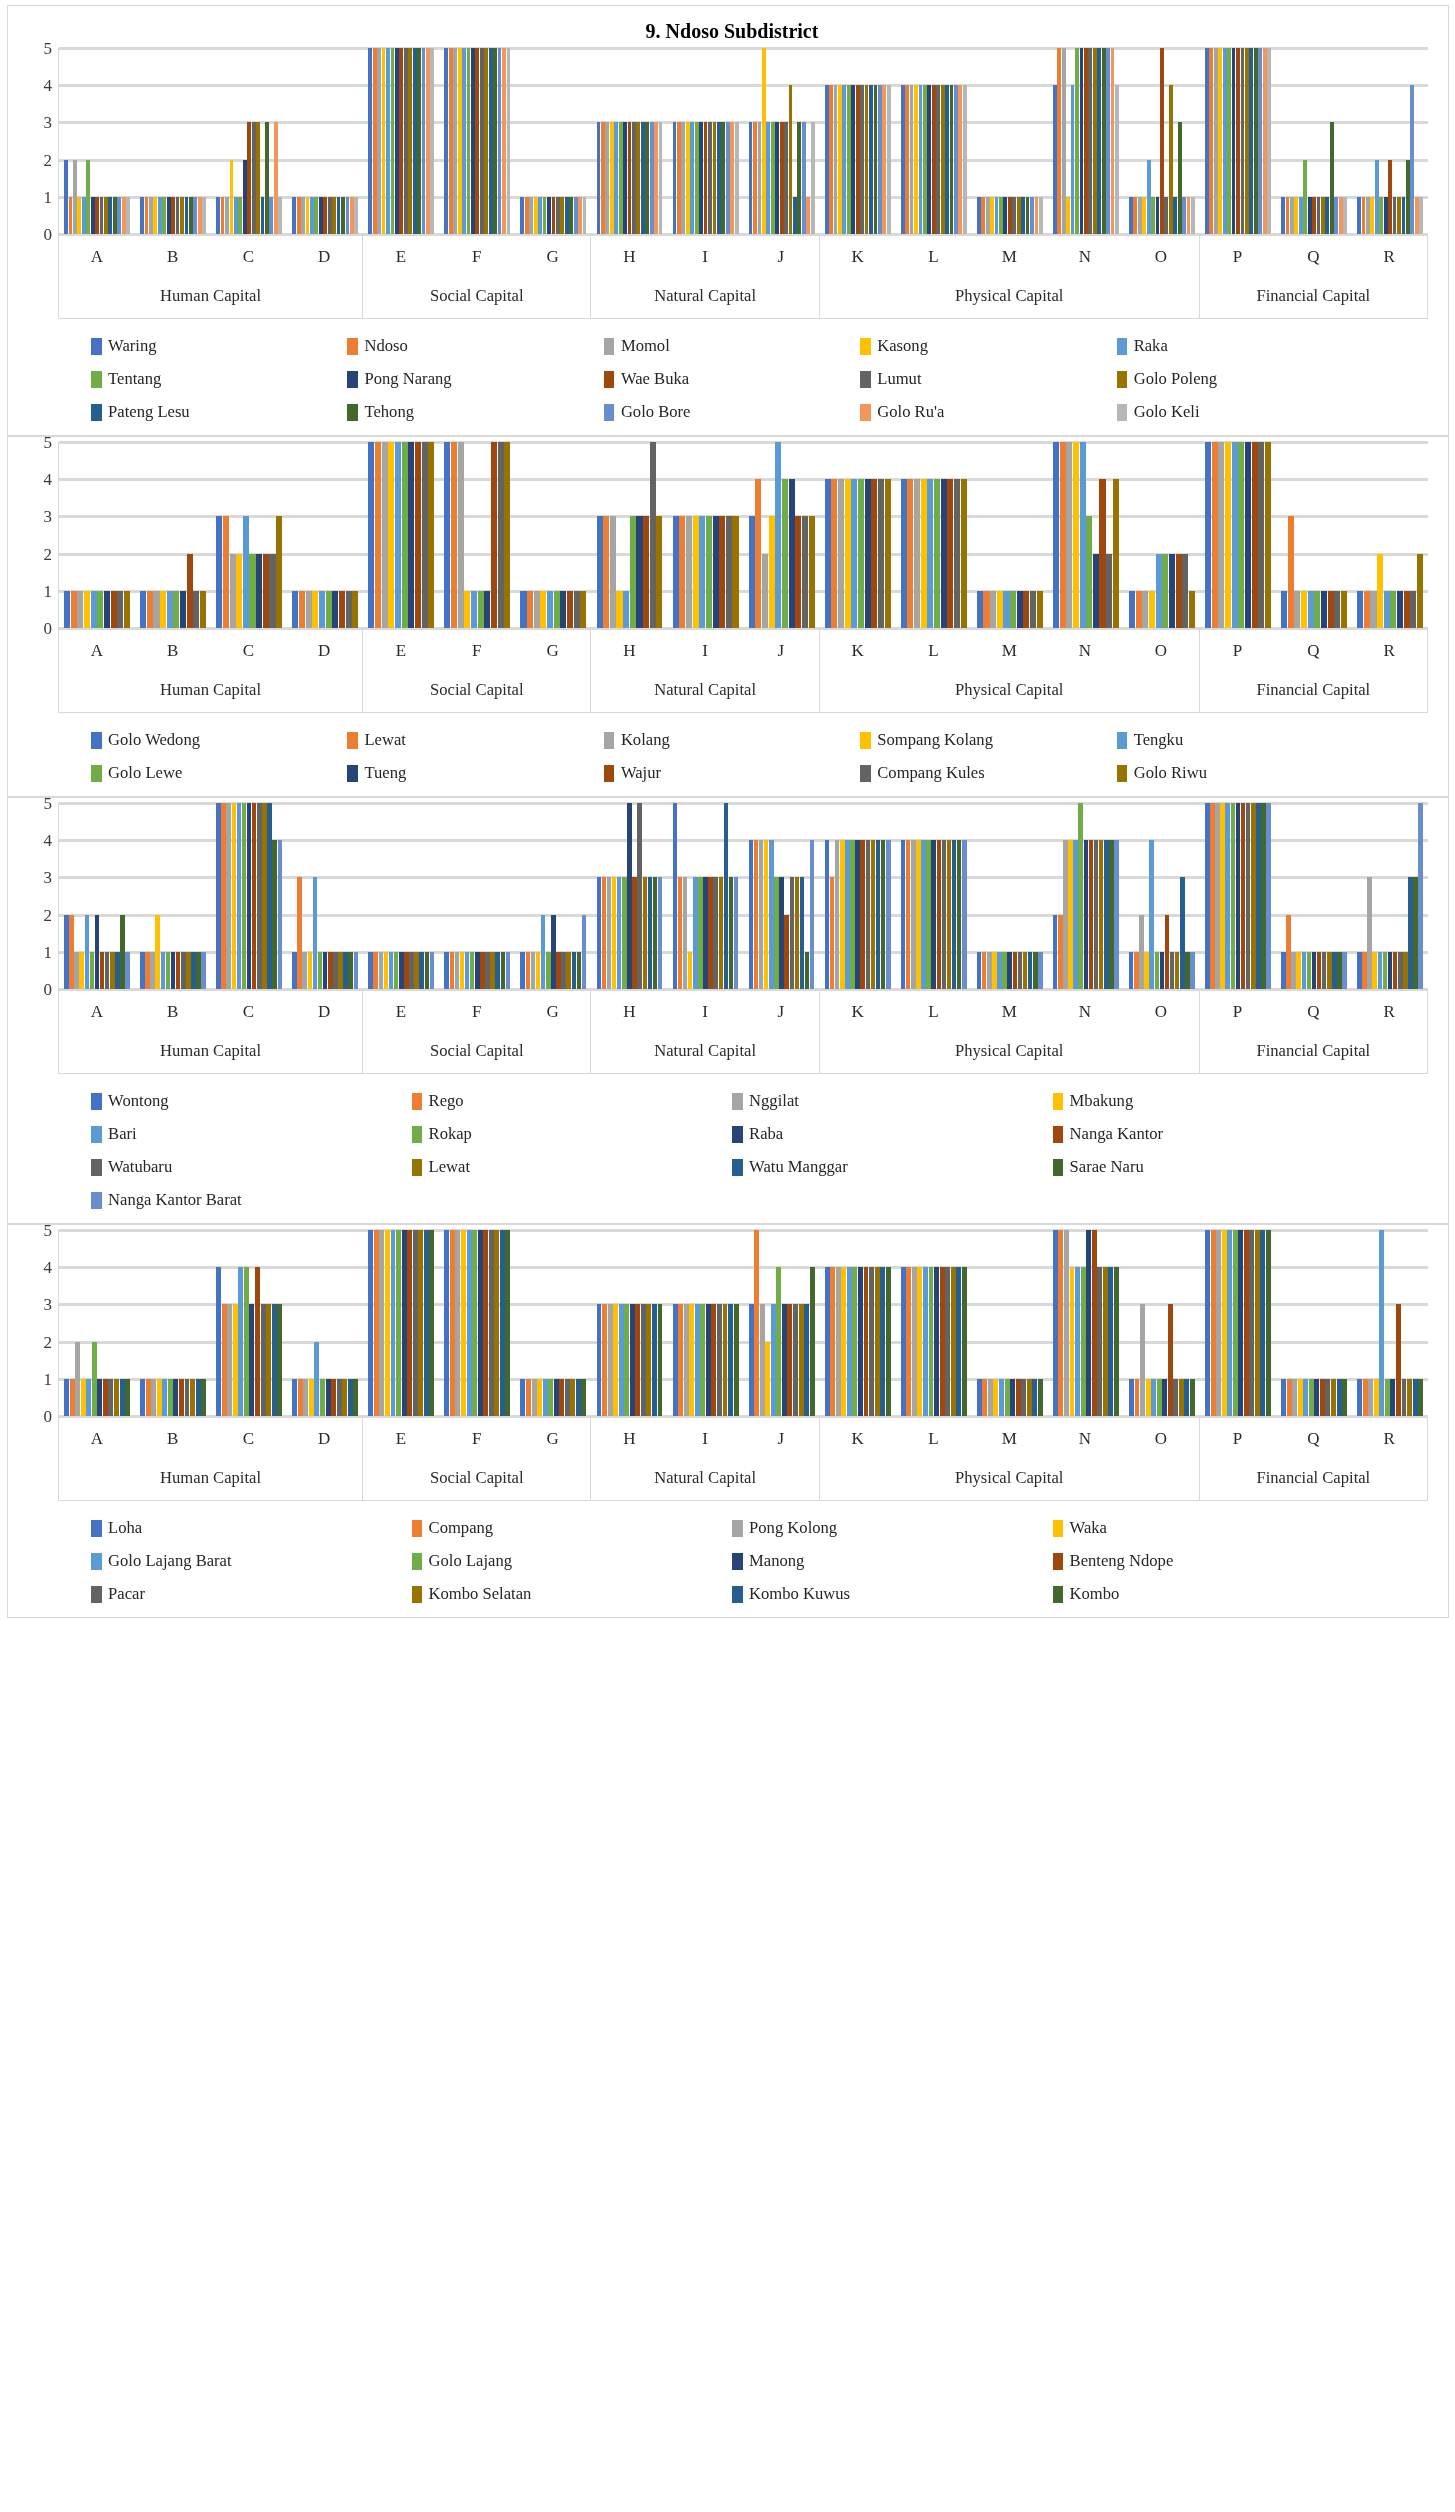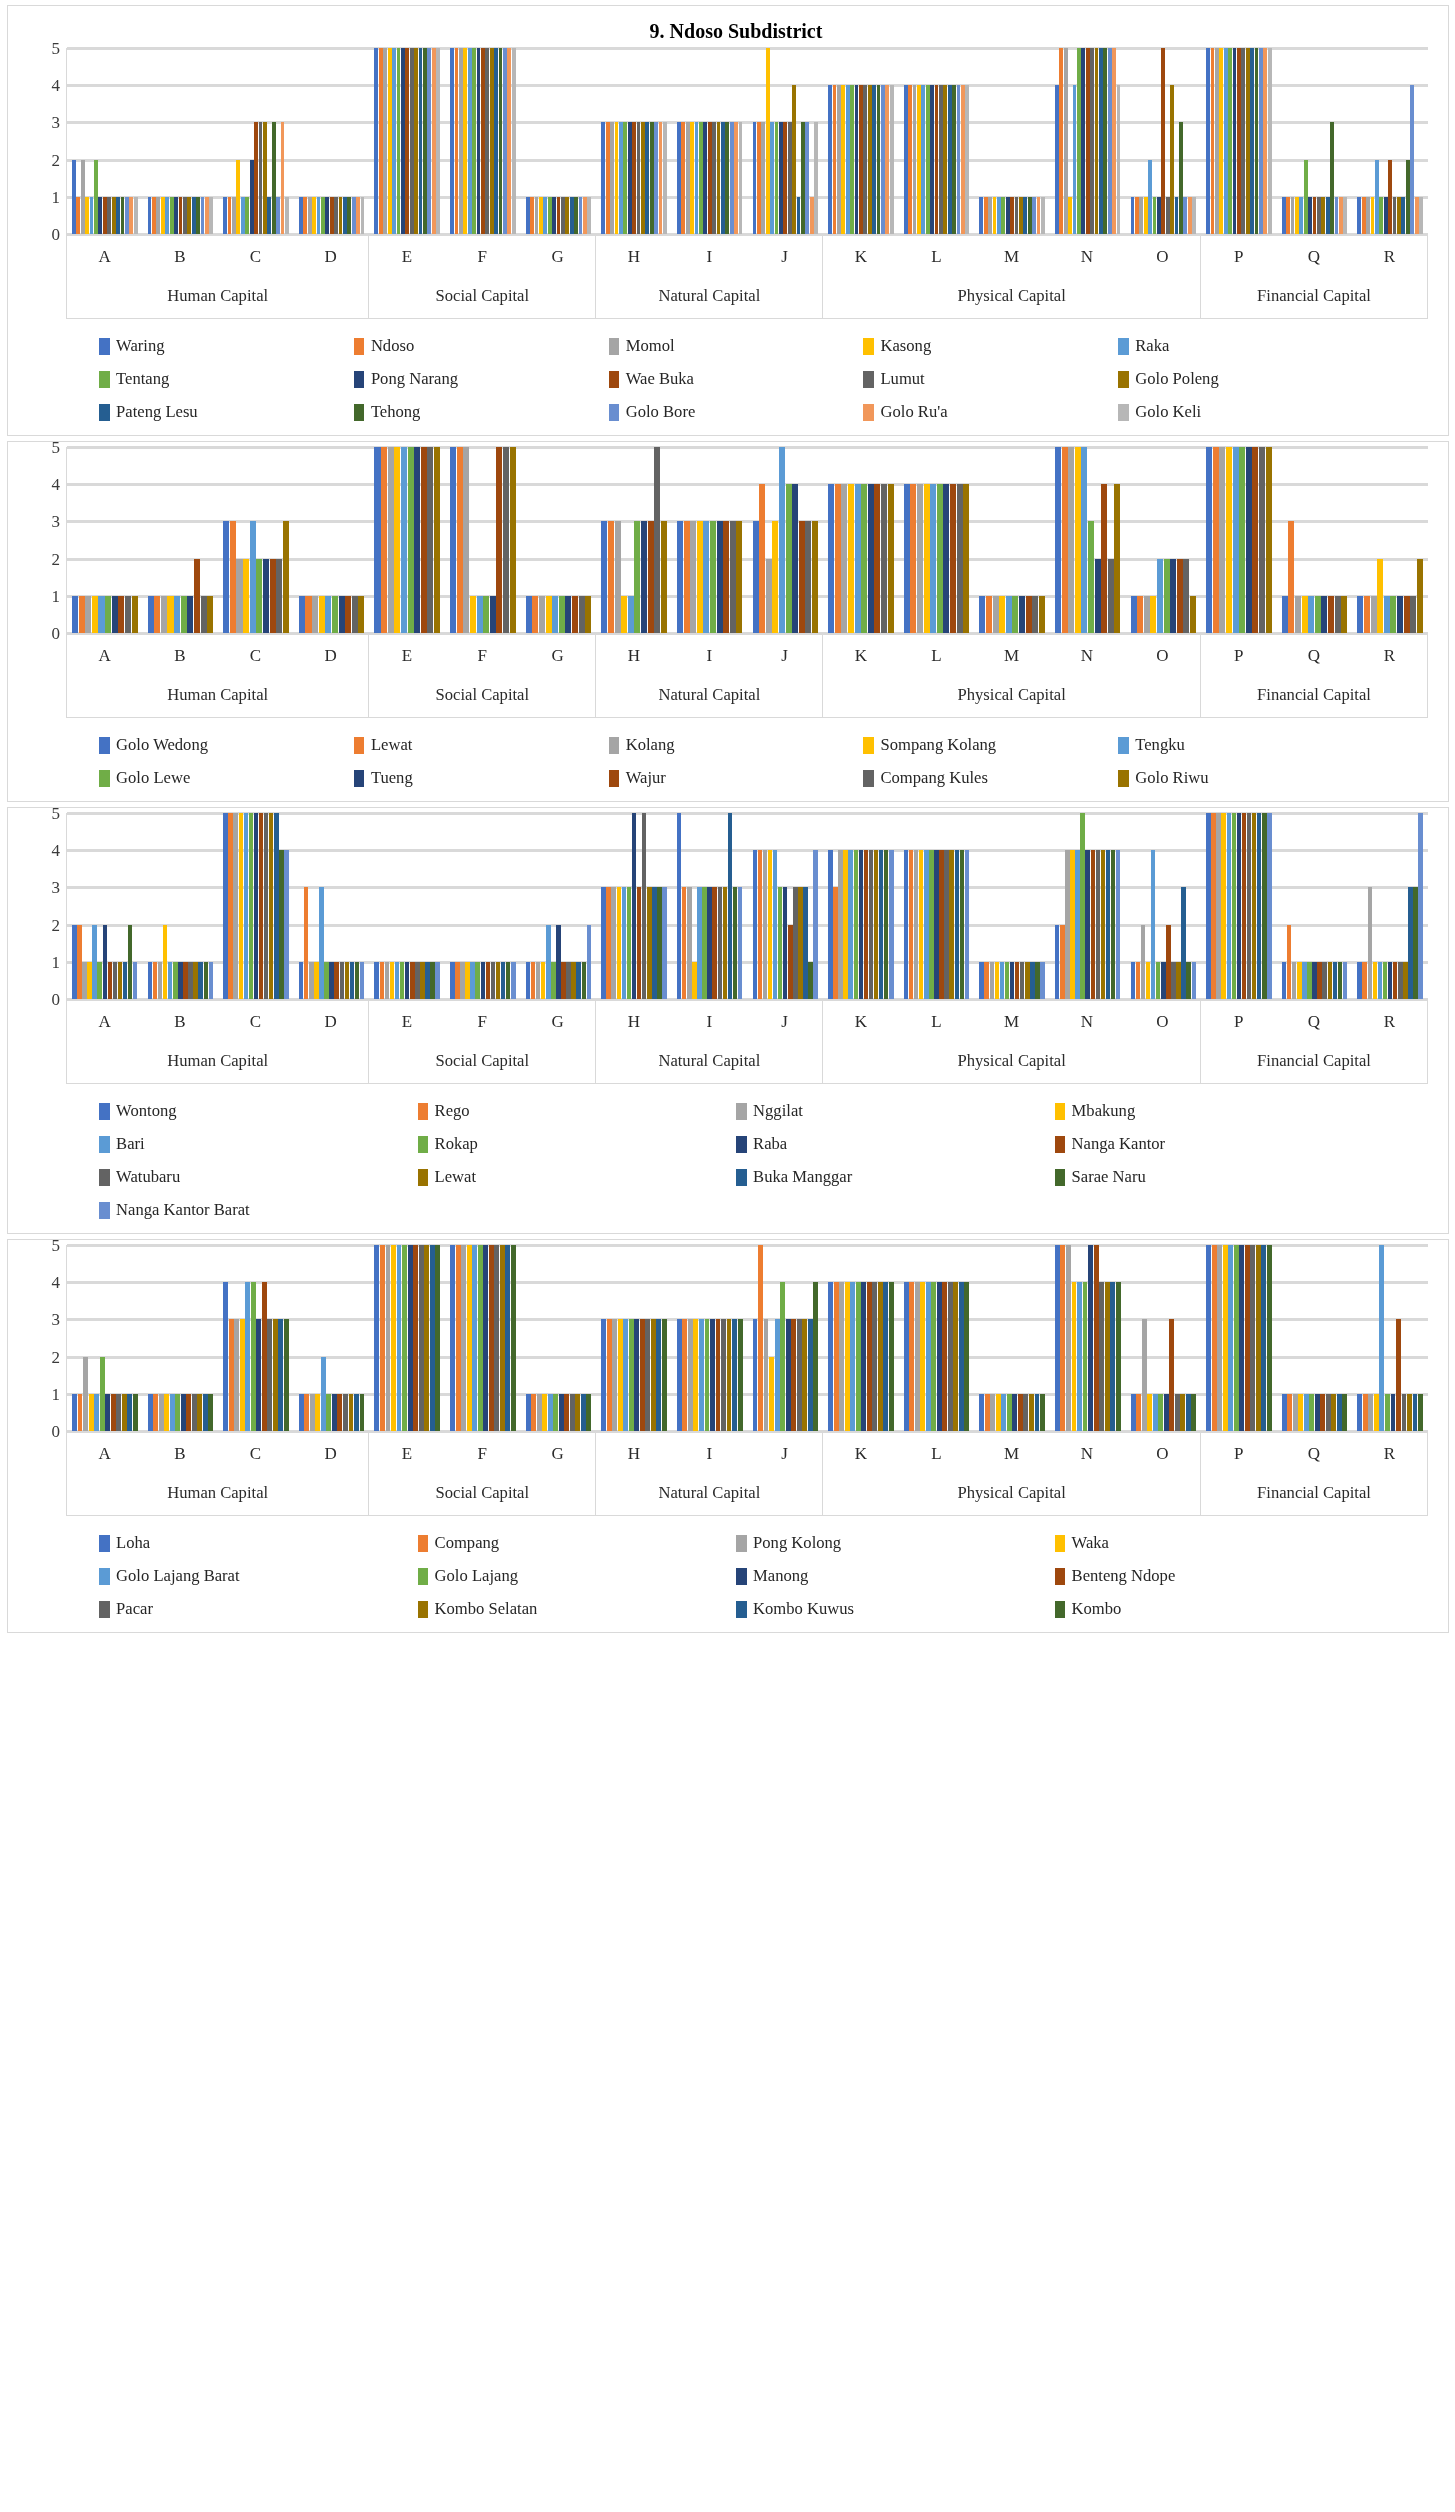--- a/index.html
+++ b/index.html
@@ -9,22 +9,21 @@
     background: #ffffff;
     font-family: "Liberation Serif", "DejaVu Serif", serif;
     color: #1a1a1a;
     -webkit-font-smoothing: antialiased;
   }
   .page { width: 1456px; padding: 5px 7px 7px 7px; }
 
   .panel {
     border: 1.5px solid #d9d9d9;
     background: #ffffff;
-    margin-bottom: 5px;
-    padding: 5px 0 2px 16px;
+    padding: 5px 0 2px 8px;
     position: relative;
   }
 
   .chart-title {
     text-align: center;
     font-weight: bold;
     font-size: 20px;
     letter-spacing: 0px;
     margin: 9px 0 5px 0;
     color: #000;
@@ -1292,21 +1291,21 @@
           <div class="legend-item">
             <span class="swatch" style="background: rgb(99, 99, 99);"></span>
             <span class="legend-label">Watubaru</span>
           </div>
           <div class="legend-item">
             <span class="swatch" style="background: rgb(153, 115, 0);"></span>
             <span class="legend-label">Lewat</span>
           </div>
           <div class="legend-item">
             <span class="swatch" style="background: rgb(37, 94, 145);"></span>
-            <span class="legend-label">Buka Manggar</span>
+            <span class="legend-label">Watu Manggar</span>
           </div>
           <div class="legend-item">
             <span class="swatch" style="background: rgb(67, 104, 43);"></span>
             <span class="legend-label">Sarae Naru</span>
           </div>
           <div class="legend-item">
             <span class="swatch" style="background: rgb(105, 142, 208);"></span>
             <span class="legend-label">Nanga Kantor Barat</span>
           </div>
         </div>

